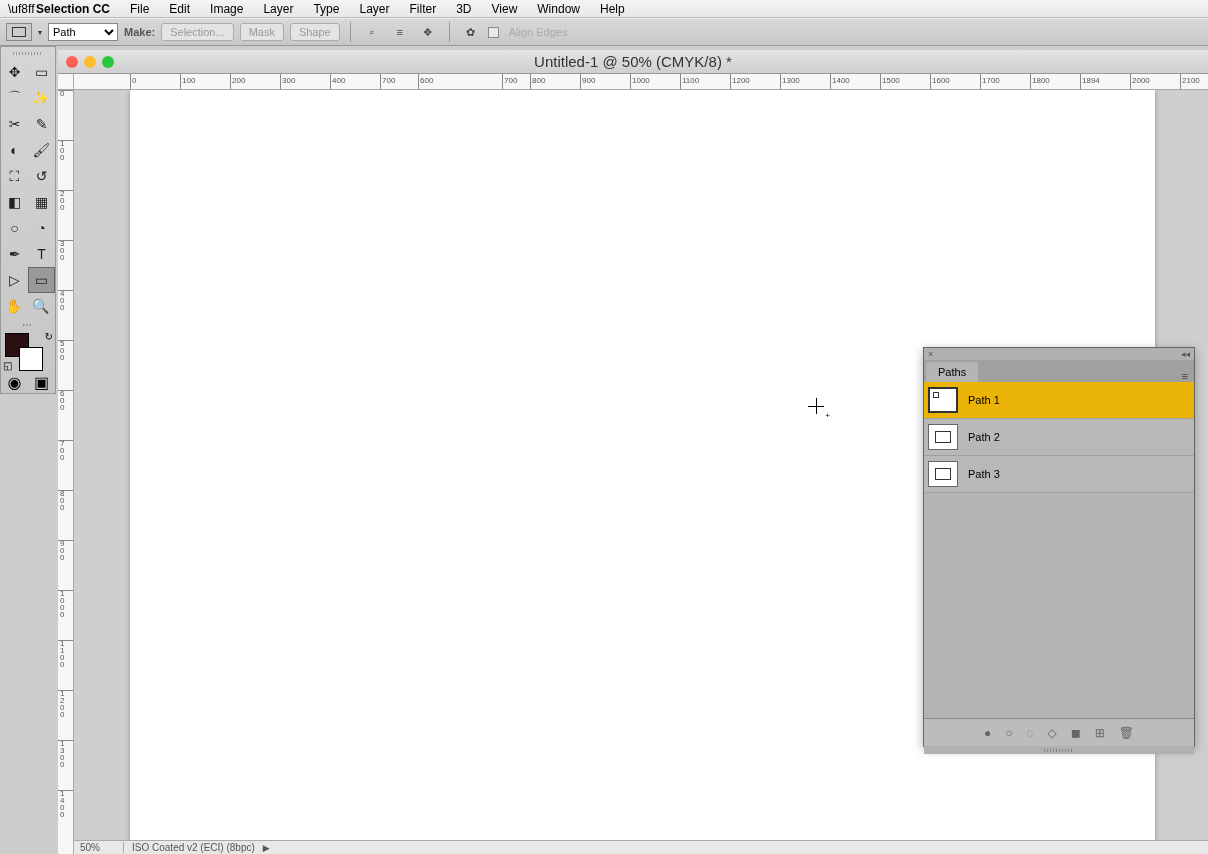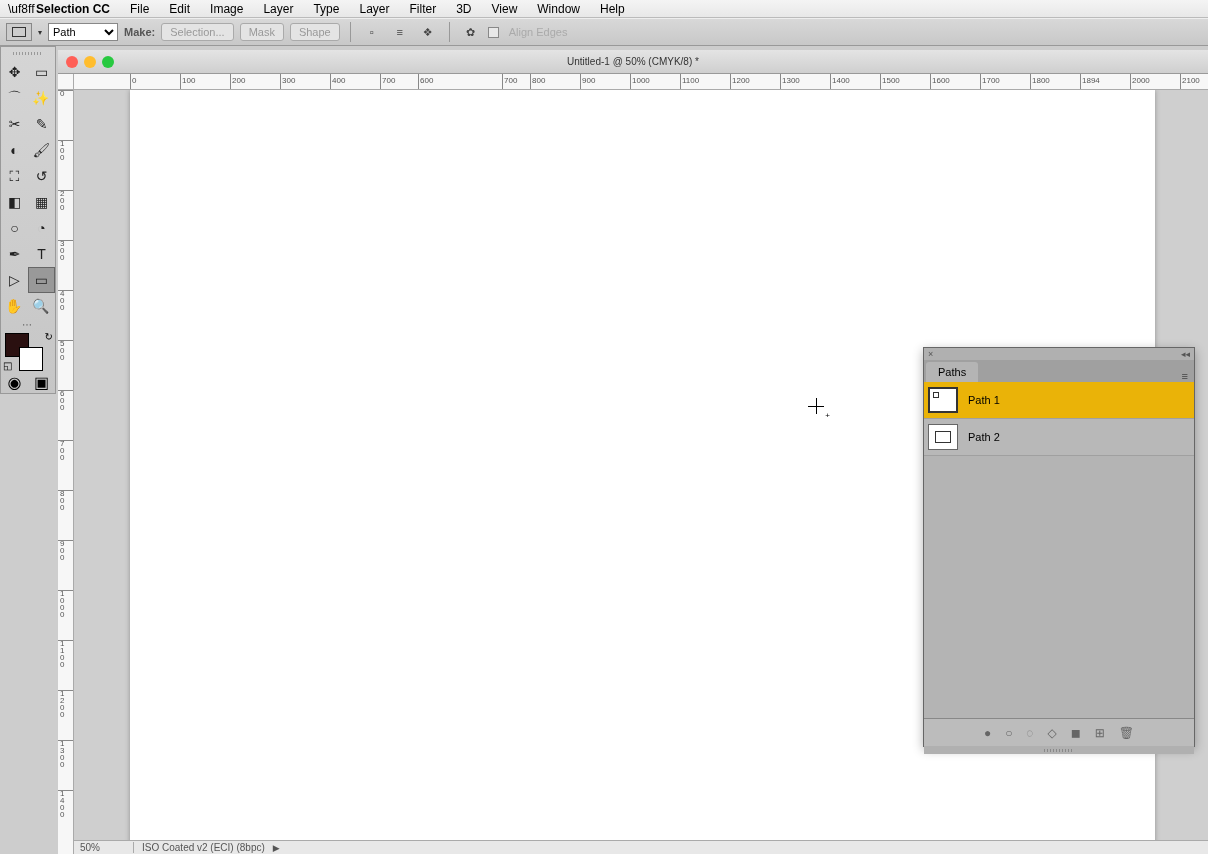--- a/index.html
+++ b/index.html
@@ -41,21 +41,21 @@
 .toolbar .moderow div { width: 28px; display: flex; align-items: center; justify-content: center; }
 
 
 .docwin { position: absolute; left: 58px; top: 50px; right: 0; bottom: 0; background: #cfcfcf; }
 .titlebar { height: 24px; background: linear-gradient(#e4e4e4,#cfcfcf); border-bottom: 1px solid #999; display: flex; align-items: center; position: relative; }
 .lights { display: flex; gap: 6px; padding-left: 8px; }
 .light { width: 12px; height: 12px; border-radius: 50%; }
 .red { background: #ff5f57; }
 .yellow { background: #ffbd2e; }
 .green { background: #28c940; }
-.titlebar .title { position: absolute; left: 0; right: 0; text-align: center; font-size: 10px; color: #333; }
+.titlebar .title { position: absolute; left: 0; right: 0; text-align: center; font-size: 15px; color: #333; }
 
 
 .ruler-h { position: absolute; left: 16px; right: 0; top: 24px; height: 16px; background: #f7f7f7; border-bottom: 1px solid #aaa; overflow: hidden; }
 .ruler-h .ticks { position: relative; height: 100%; }
 .ruler-h .tick { position: absolute; top: 0; height: 100%; font-size: 8px; color: #555; }
 .ruler-h .tick .line { width: 1px; height: 16px; background: #888; }
 .ruler-h .tick .num { position: absolute; top: 2px; left: 2px; }
 .ruler-v { position: absolute; left: 0; top: 40px; width: 16px; bottom: 0; background: #f7f7f7; border-right: 1px solid #aaa; overflow: hidden; }
 .ruler-v .tick { position: absolute; left: 0; width: 100%; font-size: 8px; color: #555; }
 .ruler-v .tick .line { height: 1px; width: 16px; background: #888; }
@@ -65,21 +65,21 @@
 
 .canvas-area { position: absolute; left: 16px; top: 40px; right: 0; bottom: 14px; background: #cfcfcf; overflow: hidden; }
 .canvas { position: absolute; left: 56px; top: 0; width: 1025px; height: 780px; background: #fff; box-shadow: 0 0 5px rgba(0,0,0,0.3); }
 .crosshair { position: absolute; left: 734px; top: 308px; width: 18px; height: 18px; }
 .crosshair::before { content:""; position:absolute; left:8px; top:0; width:1px; height:16px; background:#000; }
 .crosshair::after { content:""; position:absolute; top:8px; left:0; height:1px; width:16px; background:#000; }
 .crosshair .plus { position:absolute; right:-4px; bottom:-4px; font-size:8px; }
 
 
 .statusbar { position:absolute; left:16px; bottom:0; right:0; height:14px; background:#e8e8e8; border-top:1px solid #aaa; display:flex; align-items:center; font-size:10px; color:#555; }
-.statusbar .zoom { width: 60px; border-right:1px solid #aaa; padding: 0 6px; }
+.statusbar .zoom { width: 50px; border-right:1px solid #aaa; padding: 0 6px; }
 .statusbar .info { padding: 0 8px; }
 .statusbar .arrow { font-size:9px; }
 
 
 .panel { position: absolute; left: 923px; top: 347px; width: 272px; height: 400px; background: #b4b4b4; border: 1px solid #666; box-shadow: 0 3px 10px rgba(0,0,0,0.3); }
 .panel-header { height: 12px; background: #b0b0b0; display: flex; align-items: center; justify-content: space-between; padding: 0 4px; font-size: 9px; }
 .panel-header .x { color: #555; }
 .panel-header .collapse { color: #555; font-size: 9px; }
 .panel-tabs { height: 22px; background: #a0a0a0; display: flex; align-items: flex-end; }
 .panel-tabs .tab { background: #b4b4b4; padding: 4px 12px; font-size: 11px; border-top-left-radius: 3px; border-top-right-radius: 3px; margin-left: 2px; }
@@ -383,20 +383,26 @@
           <div class="inner"></div>
         </div>
       <span>Path 1</span>
     </div>
     <div class="path-item">
       <div class="thumb">
           <div class="inner"></div>
         </div>
       <span>Path 2</span>
     </div>
+    <div class="path-item">
+      <div class="thumb">
+          <div class="inner"></div>
+        </div>
+      <span>Path 3</span>
+    </div>
   </div>
   <div class="panel-footer">
     <span>●</span>
     <span>○</span>
     <span>◌</span>
     <span>◇</span>
     <span>◼</span>
     <span>⊞</span>
     <span>🗑</span>
   </div>

